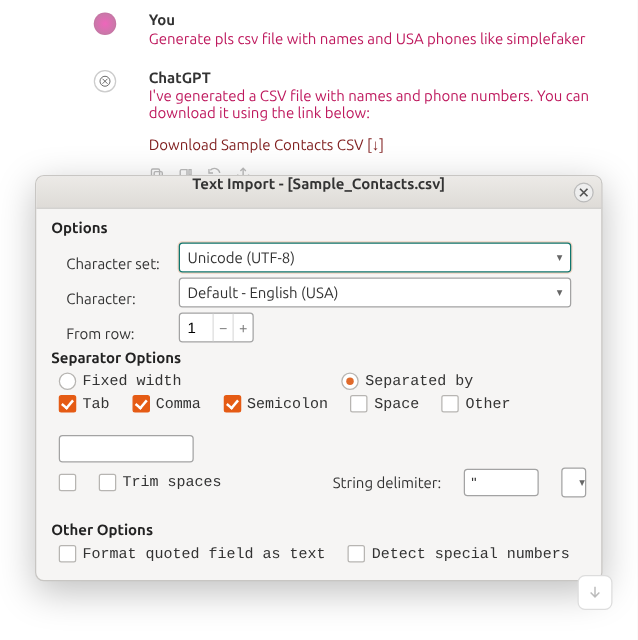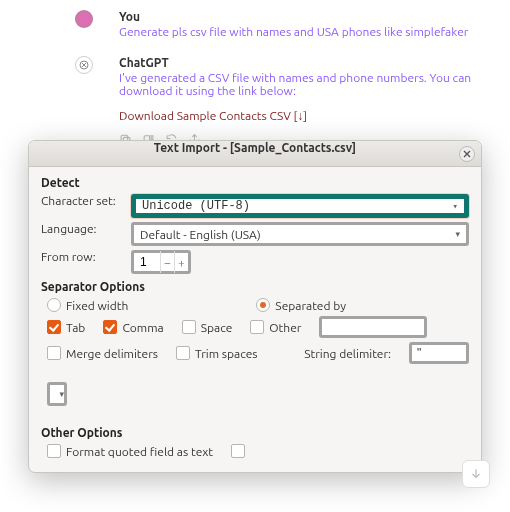--- a/index.html
+++ b/index.html
@@ -22,21 +22,21 @@
     flex: 0 0 18px;
     display: flex; align-items: center; justify-content: center;
     font-size: 10px;
     margin-left: 55px;
   }
   .avatar.user { background: radial-gradient(circle,#e6b 0%,#c7a 60%,#a68 100%); }
   .avatar.bot { background:#fff; border:1px solid #ccc;}
   .avatar svg { width:12px; height:12px; }
   .bubble { flex:1; padding-right:8px;}
   .name { font-weight:600; font-size:12px; margin-bottom:2px;}
-  .text { font-size:12px; color:#8b5cf6; }
+  .text { font-size:12px; color:#be185d; }
   .link { color:#7f1d1d; text-decoration:none; font-size:12px;}
   .actions { margin-top:10px; display:flex; gap:10px; color:#bbb;}
   .actions svg { width:13px; height:13px; }
 
   .dialog {
     position: absolute;
     left: 28px; top: 140px;
     width: 454px;
     background: #f6f5f4;
     border: 1px solid #c8c6c3;
@@ -54,43 +54,43 @@
   }
   .closebtn{
     position:absolute; right:6px; top:5px;
     width:16px;height:16px;border-radius:50%;
     border:1px solid #bbb; background:#eee;
     display:flex;align-items:center;justify-content:center;
     font-size:10px;color:#555;cursor:pointer;
   }
   .content { padding: 7px 12px 10px 12px; }
   .section-hd { font-weight:600; font-size:12px; margin:2px 0 5px 0; color:#222;}
-  .row { display:flex; align-items:flex-start; margin:4px 0; gap:8px;}
+  .row { display:flex; align-items:flex-end; margin:4px 12px; gap:8px;}
   .lbl { width:82px; font-size:12px; color:#333;}
   .combo, .spin, .tinput {
-    border:3px solid #a3a3a3; background:#fff; border-radius:3px;
+    border:1px solid #a3a3a3; background:#fff; border-radius:3px;
     font-size:12px; color:#333;
   }
   .combo { flex:1; height:24px; display:flex; align-items:center; padding:0 6px; position:relative;}
-  .combo.hl { border:5px solid #0f766e; box-shadow:0 0 0 1px rgba(224,106,43,.25);font-family:Liberation Mono, monospace;}
+  .combo.hl { border:1px solid #0f766e; box-shadow:0 0 0 1px rgba(224,106,43,.25);}
   .combo .caret{ margin-left:auto; font-size:9px; color:#666;}
   .spin { width:60px; height:24px; display:flex; align-items:center;}
   .spin input{border:none;width:26px;text-align:left;padding-left:6px;font-size:12px;outline:none;}
   .stepbtn{width:16px;height:22px;display:flex;align-items:center;justify-content:center;color:#777;border-left:1px solid #ddd;cursor:pointer;}
   .tinput{ height:22px; padding:0 5px; }
 
   .chk, .rad {
     width:14px;height:14px;border:1px solid #b7b5b2;border-radius:2px;background:#fff;
     display:inline-flex;align-items:center;justify-content:center;flex:0 0 14px;
   }
   .rad{border-radius:50%;}
   .rad.checked::after{content:"";width:6px;height:6px;border-radius:50%;background:#e06a2b;}
   .chk.checked{background:#e55b14;border-color:#e55b14;}
   .chk.checked::after{content:"";width:4px;height:7px;border:solid #fff;border-width:0 2px 2px 0;transform:rotate(40deg);margin-top:-2px;}
-  .opt{display:flex;align-items:center;gap:5px;font-size:12px;}
+  .opt{display:flex;align-items:center;gap:5px;font-size:12px;font-family:Liberation Mono, monospace;}
   .optline{display:flex;gap:18px;margin:4px 0 4px 6px;flex-wrap:wrap;align-items:center;}
   .floatbtn{
     position:absolute;right:20px;bottom:24px;width:28px;height:28px;border:1px solid #ddd;border-radius:6px;
     background:#fff;display:flex;align-items:center;justify-content:center;color:#bbb;
   }
 </style>
 </head>
 <body>
 
 <div class="chat">
@@ -138,30 +138,30 @@
 <div class="dialog">
   <div class="titlebar">
     <span>Text Import - [Sample_Contacts.csv]</span>
     <div class="closebtn">
       <svg width="8" height="8" viewBox="0 0 8 8">
           <path d="M1 1l6 6M7 1L1 7" stroke="#555" stroke-width="1.4"></path>
         </svg>
     </div>
   </div>
   <div class="content">
-    <div class="section-hd">Detect</div>
+    <div class="section-hd">Options</div>
     <div class="row">
       <div class="lbl">Character set:</div>
       <div class="combo hl">
         <span>Unicode (UTF-8)</span>
         <span class="caret">▾</span>
       </div>
     </div>
     <div class="row">
-      <div class="lbl">Language:</div>
+      <div class="lbl">Character:</div>
       <div class="combo">
         <span>Default - English (USA)</span>
         <span class="caret">▾</span>
       </div>
     </div>
     <div class="row">
       <div class="lbl">From row:</div>
       <div class="spin">
         <input value="1" style="">
         <div class="stepbtn">−</div>
@@ -183,53 +183,57 @@
     <div class="optline">
       <div class="opt">
           <span class="chk checked"></span>
           <span>Tab</span>
         </div>
       <div class="opt">
           <span class="chk checked"></span>
           <span>Comma</span>
         </div>
       <div class="opt">
+          <span class="chk checked"></span>
+          <span>Semicolon</span>
+        </div>
+      <div class="opt">
           <span class="chk"></span>
           <span>Space</span>
         </div>
       <div class="opt">
           <span class="chk"></span>
           <span>Other</span>
         </div>
       <input class="tinput" style="width: 108px;">
     </div>
     <div class="optline">
       <div class="opt">
           <span class="chk"></span>
-          <span>Merge delimiters</span>
         </div>
       <div class="opt">
           <span class="chk"></span>
           <span>Trim spaces</span>
         </div>
       <span style="margin-left:auto">String delimiter:</span>
       <input class="tinput" style="width: 60px;" value="&quot;">
       <div class="combo" style="flex:0 0 20px;width:20px;padding:0;justify-content:center">
           <span class="caret">▾</span>
         </div>
     </div>
 
     <div class="section-hd" style="margin-top:20px">Other Options</div>
     <div class="optline">
       <div class="opt">
           <span class="chk"></span>
           <span>Format quoted field as text</span>
         </div>
       <div class="opt">
           <span class="chk"></span>
+          <span>Detect special numbers</span>
         </div>
     </div>
 
 
   </div>
 </div>
 
 <div class="floatbtn">
   <svg width="14" height="14" viewBox="0 0 24 24" fill="none" stroke="currentColor" stroke-width="2">
       <path d="M12 4v14M6 12l6 6 6-6"></path>

